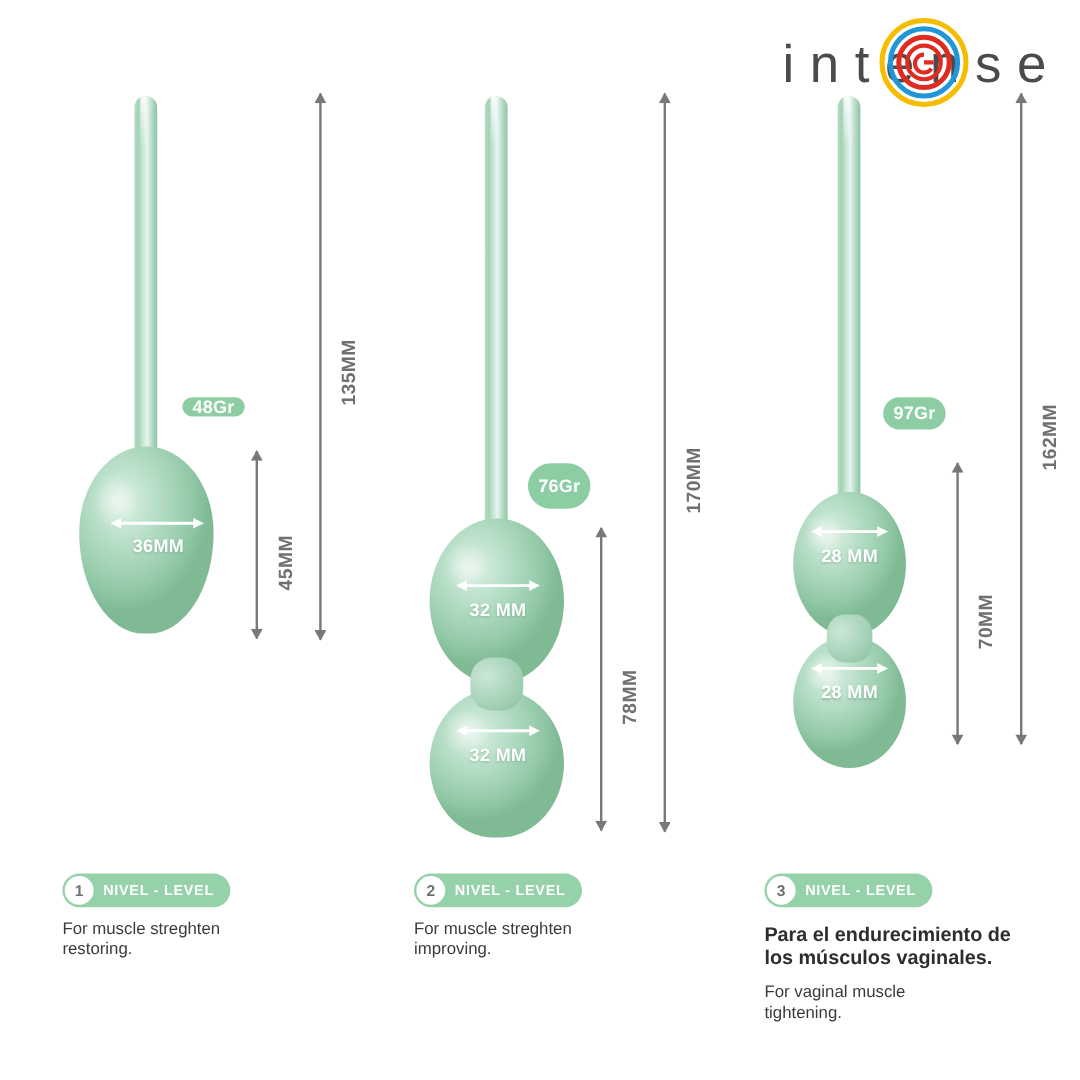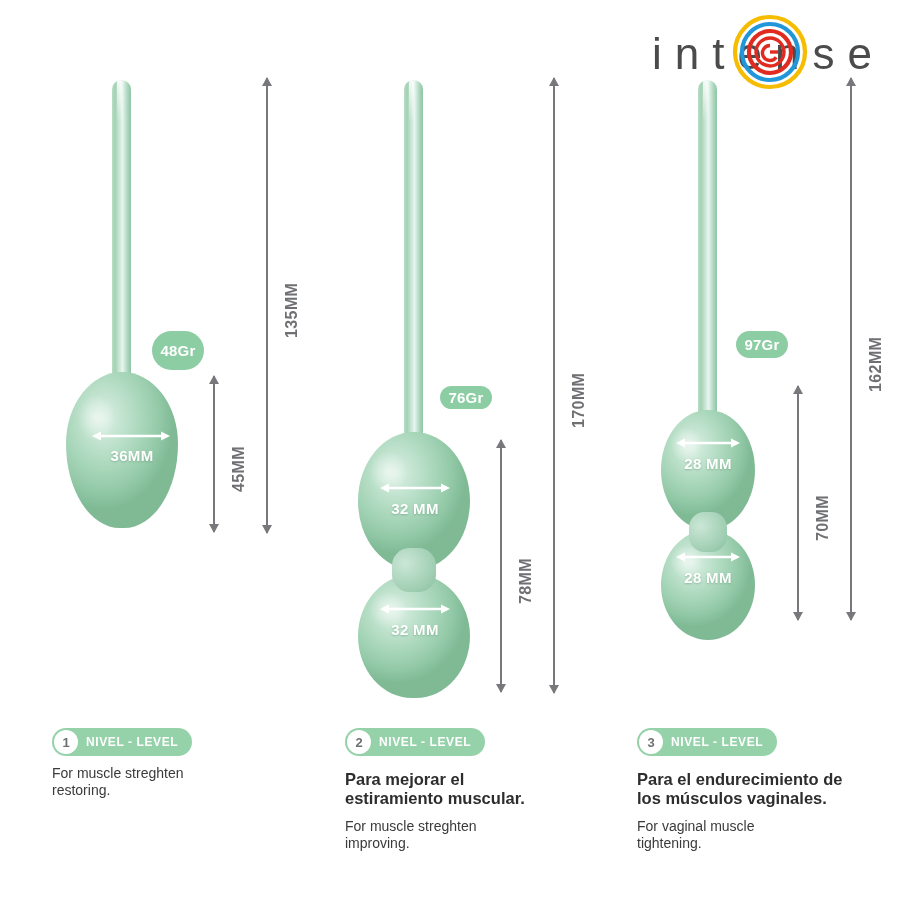--- a/index.html
+++ b/index.html
@@ -137,21 +137,21 @@
 
     <div class="w-arrow" style="left:92px; top:430px; width:78px;">
       <svg viewBox="0 0 78 12" preserveAspectRatio="none">
         <line x1="7" y1="6" x2="71" y2="6" stroke="#ffffff" stroke-width="2.4"></line>
         <polygon points="0,6 9,1.6 9,10.4" fill="#ffffff"></polygon>
         <polygon points="78,6 69,1.6 69,10.4" fill="#ffffff"></polygon>
       </svg>
     </div>
     <div class="w-label" style="left:72px; top:447px; width:120px;">36MM</div>
 
-    <div class="weight-badge" style="left:152px; top:331px; width:52px; height:39px;">48Gr</div>
+    <div class="weight-badge" style="left:152px; top:331px; width:52px; height:16px;">48Gr</div>
 
     <div class="dim" style="left:203px; top:376px; height:156px;">
       <div class="line"></div>
       <div class="cap top">
         <svg viewBox="0 0 10 9" width="10" height="9">
             <polygon points="5,0 10,9 0,9" fill="#77787b"></polygon>
           </svg>
       </div>
       <div class="cap bot">
         <svg viewBox="0 0 10 9" width="10" height="9">
@@ -196,21 +196,21 @@
 
     <div class="w-arrow" style="left:380px; top:603px; width:70px;">
       <svg viewBox="0 0 70 12" preserveAspectRatio="none">
         <line x1="7" y1="6" x2="63" y2="6" stroke="#ffffff" stroke-width="2.4"></line>
         <polygon points="0,6 9,1.6 9,10.4" fill="#ffffff"></polygon>
         <polygon points="70,6 61,1.6 61,10.4" fill="#ffffff"></polygon>
       </svg>
     </div>
     <div class="w-label" style="left:355px; top:621px; width:120px;">32 MM</div>
 
-    <div class="weight-badge" style="left:440px; top:386px; width:52px; height:23px;">76Gr</div>
+    <div class="weight-badge" style="left:440px; top:386px; width:52px; height:38px;">76Gr</div>
 
     <div class="dim" style="left:490px; top:440px; height:252px;">
       <div class="line"></div>
       <div class="cap top">
         <svg viewBox="0 0 10 9" width="10" height="9">
             <polygon points="5,0 10,9 0,9" fill="#77787b"></polygon>
           </svg>
       </div>
       <div class="cap bot">
         <svg viewBox="0 0 10 9" width="10" height="9">
@@ -302,22 +302,20 @@
     </div>
     <div class="level-en">For muscle streghten
 restoring.</div>
   </div>
 
   <div class="level-card" style="left:345px; width:280px;">
     <div class="level-pill">
       <div class="level-num">2</div>
       <div class="level-pill-text">NIVEL - LEVEL</div>
     </div>
-    <div class="level-es">Para mejorar el
-estiramiento muscular.</div>
     <div class="level-en">For muscle streghten
 improving.</div>
   </div>
 
   <div class="level-card" style="left:637px; width:285px;">
     <div class="level-pill">
       <div class="level-num">3</div>
       <div class="level-pill-text">NIVEL - LEVEL</div>
     </div>
     <div class="level-es">Para el endurecimiento de

